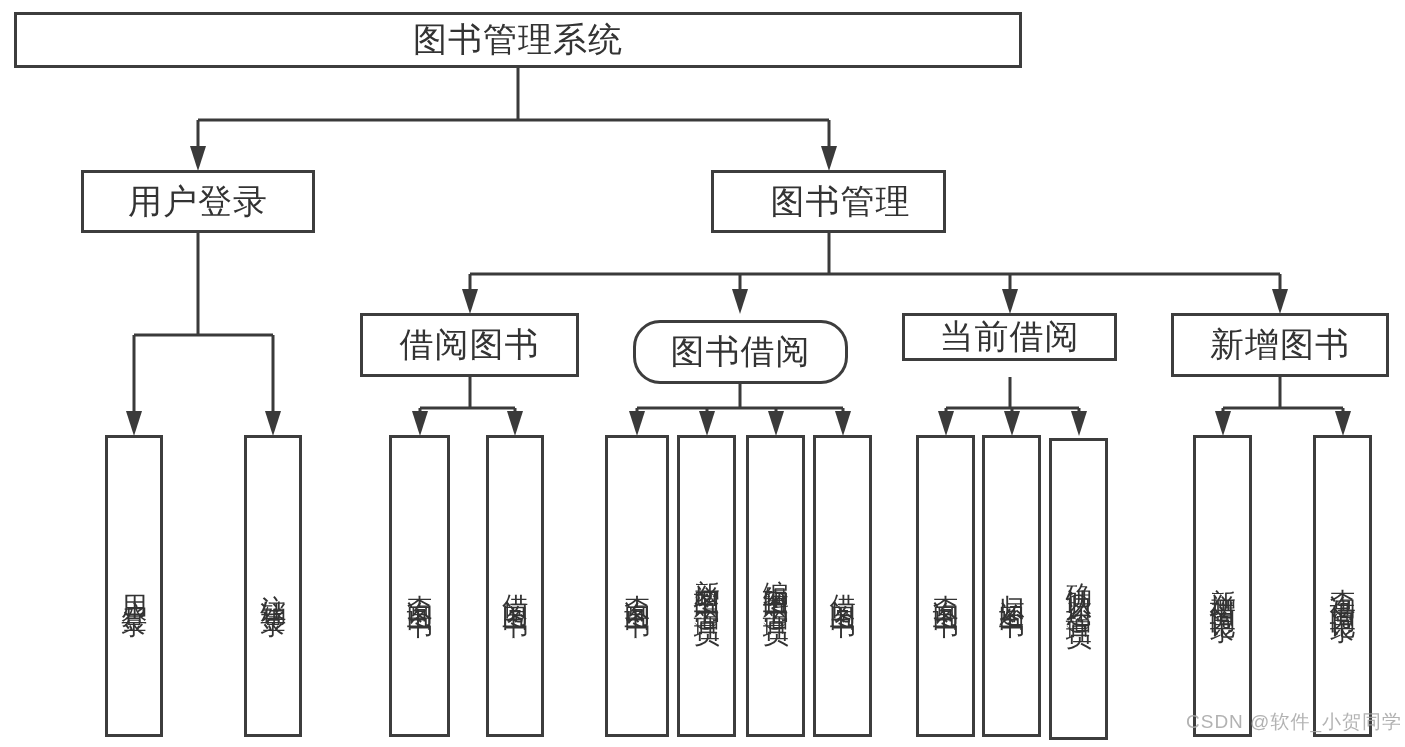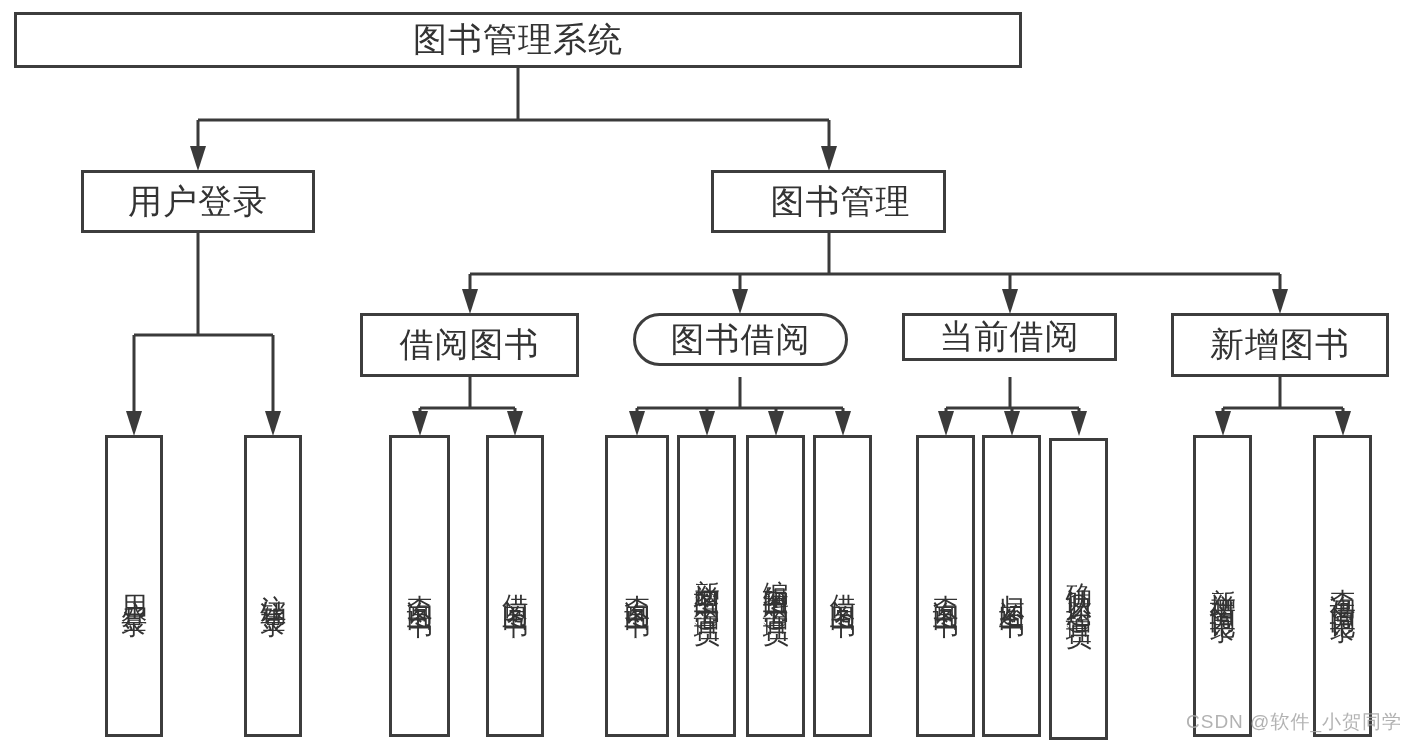--- a/index.html
+++ b/index.html
@@ -108,21 +108,21 @@
   <div class="node" style="left:81px; top:170px; width:234px; height:63px;">
     <span class="hlabel">用户登录</span>
   </div>
   <div class="node" style="left:711px; top:170px; width:235px; height:63px;padding-left:24px;">
     <span class="hlabel">图书管理</span>
   </div>
 
   <div class="node" style="left:360px; top:313px; width:219px; height:64px;">
     <span class="hlabel">借阅图书</span>
   </div>
-  <div class="node" style="left:633px; top:313px; width:215px; height:53px;border-radius:27px;">
+  <div class="node" style="left:633px; top:320px; width:215px; height:64px;border-radius:27px;">
     <span class="hlabel">图书借阅</span>
   </div>
   <div class="node" style="left:902px; top:313px; width:215px; height:48px;">
     <span class="hlabel">当前借阅</span>
   </div>
   <div class="node" style="left:1171px; top:313px; width:218px; height:64px;">
     <span class="hlabel">新增图书</span>
   </div>
 
   <div class="node" style="left:105px; top:435px; width:58px; height:302px;">

